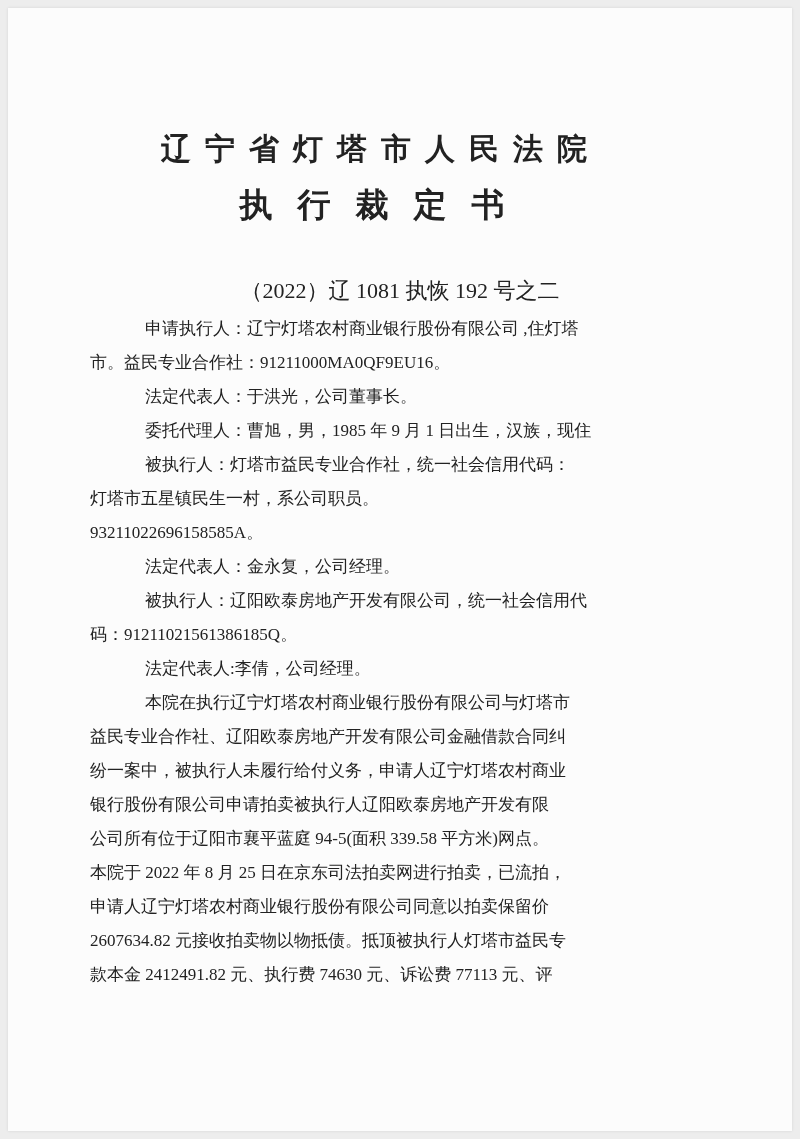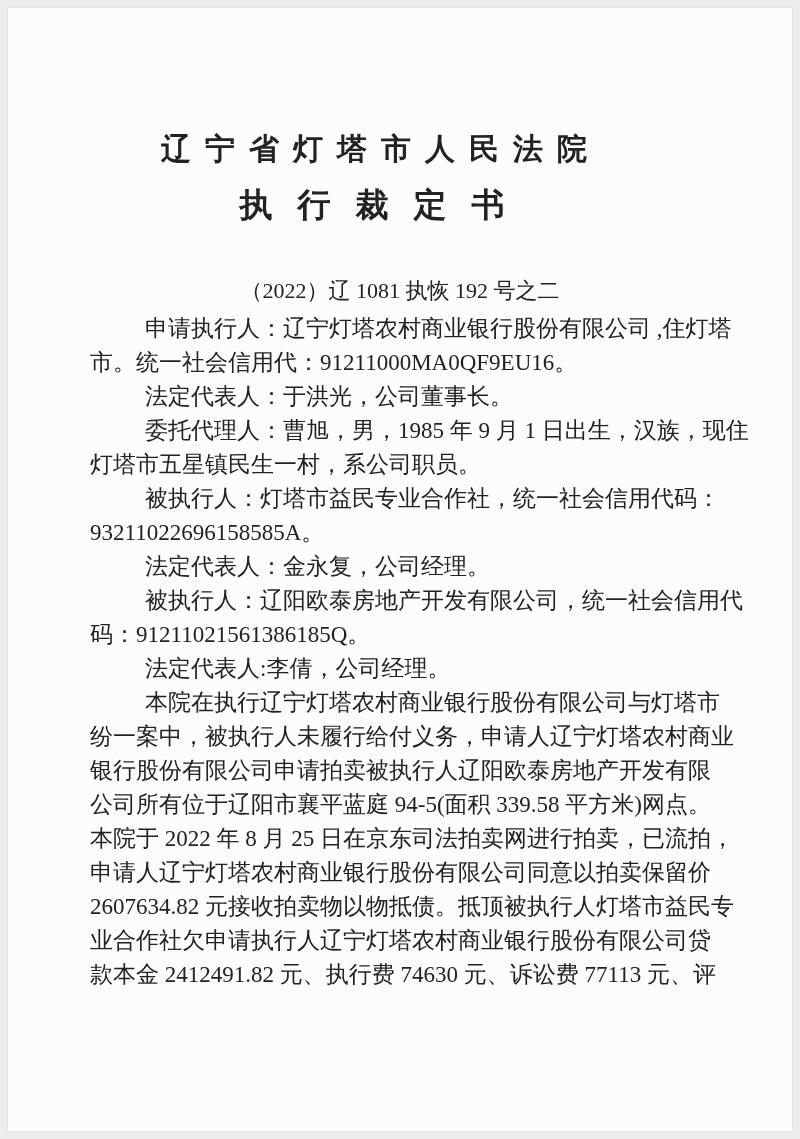--- a/index.html
+++ b/index.html
@@ -52,21 +52,21 @@
   .case-number {
     margin: 0;
     padding-top: 52px;
     font-size: 22px;
     line-height: 30px;
     text-align: center;
     white-space: nowrap;
   }
   .doc-body {
     padding-top: 6px;
-    font-size: 23px;
+    font-size: 17px;
     line-height: 34px;
   }
   .body-line {
     white-space: nowrap;
   }
   .body-line.indent {
     text-indent: 55px;
   }
 </style>
 </head>
@@ -76,35 +76,35 @@
   <div class="page">
 
     <h1 class="court-name">辽宁省灯塔市人民法院</h1>
 
     <h2 class="doc-type">执行裁定书</h2>
 
     <div class="case-number">（2022）辽 1081 执恢 192 号之二</div>
 
     <div class="doc-body">
       <div class="body-line indent">申请执行人：辽宁灯塔农村商业银行股份有限公司 ,住灯塔</div>
-      <div class="body-line">市。统一社会信用代：91211000MA0QF9EU16。</div>
+      <div class="body-line">市。益民专业合作社：91211000MA0QF9EU16。</div>
       <div class="body-line indent">法定代表人：于洪光，公司董事长。</div>
       <div class="body-line indent">委托代理人：曹旭，男，1985 年 9 月 1 日出生，汉族，现住</div>
+      <div class="body-line indent">被执行人：灯塔市益民专业合作社，统一社会信用代码：</div>
       <div class="body-line">灯塔市五星镇民生一村，系公司职员。</div>
-      <div class="body-line indent">被执行人：灯塔市益民专业合作社，统一社会信用代码：</div>
       <div class="body-line">93211022696158585A。</div>
       <div class="body-line indent">法定代表人：金永复，公司经理。</div>
       <div class="body-line indent">被执行人：辽阳欧泰房地产开发有限公司，统一社会信用代</div>
       <div class="body-line">码：91211021561386185Q。</div>
       <div class="body-line indent">法定代表人:李倩，公司经理。</div>
       <div class="body-line indent">本院在执行辽宁灯塔农村商业银行股份有限公司与灯塔市</div>
+      <div class="body-line">益民专业合作社、辽阳欧泰房地产开发有限公司金融借款合同纠</div>
       <div class="body-line">纷一案中，被执行人未履行给付义务，申请人辽宁灯塔农村商业</div>
       <div class="body-line">银行股份有限公司申请拍卖被执行人辽阳欧泰房地产开发有限</div>
       <div class="body-line">公司所有位于辽阳市襄平蓝庭 94-5(面积 339.58 平方米)网点。</div>
       <div class="body-line">本院于 2022 年 8 月 25 日在京东司法拍卖网进行拍卖，已流拍，</div>
       <div class="body-line">申请人辽宁灯塔农村商业银行股份有限公司同意以拍卖保留价</div>
       <div class="body-line">2607634.82 元接收拍卖物以物抵债。抵顶被执行人灯塔市益民专</div>
-      <div class="body-line">业合作社欠申请执行人辽宁灯塔农村商业银行股份有限公司贷</div>
       <div class="body-line">款本金 2412491.82 元、执行费 74630 元、诉讼费 77113 元、评</div>
     </div>
 
   </div>
 </div>
 
 </body></html>

